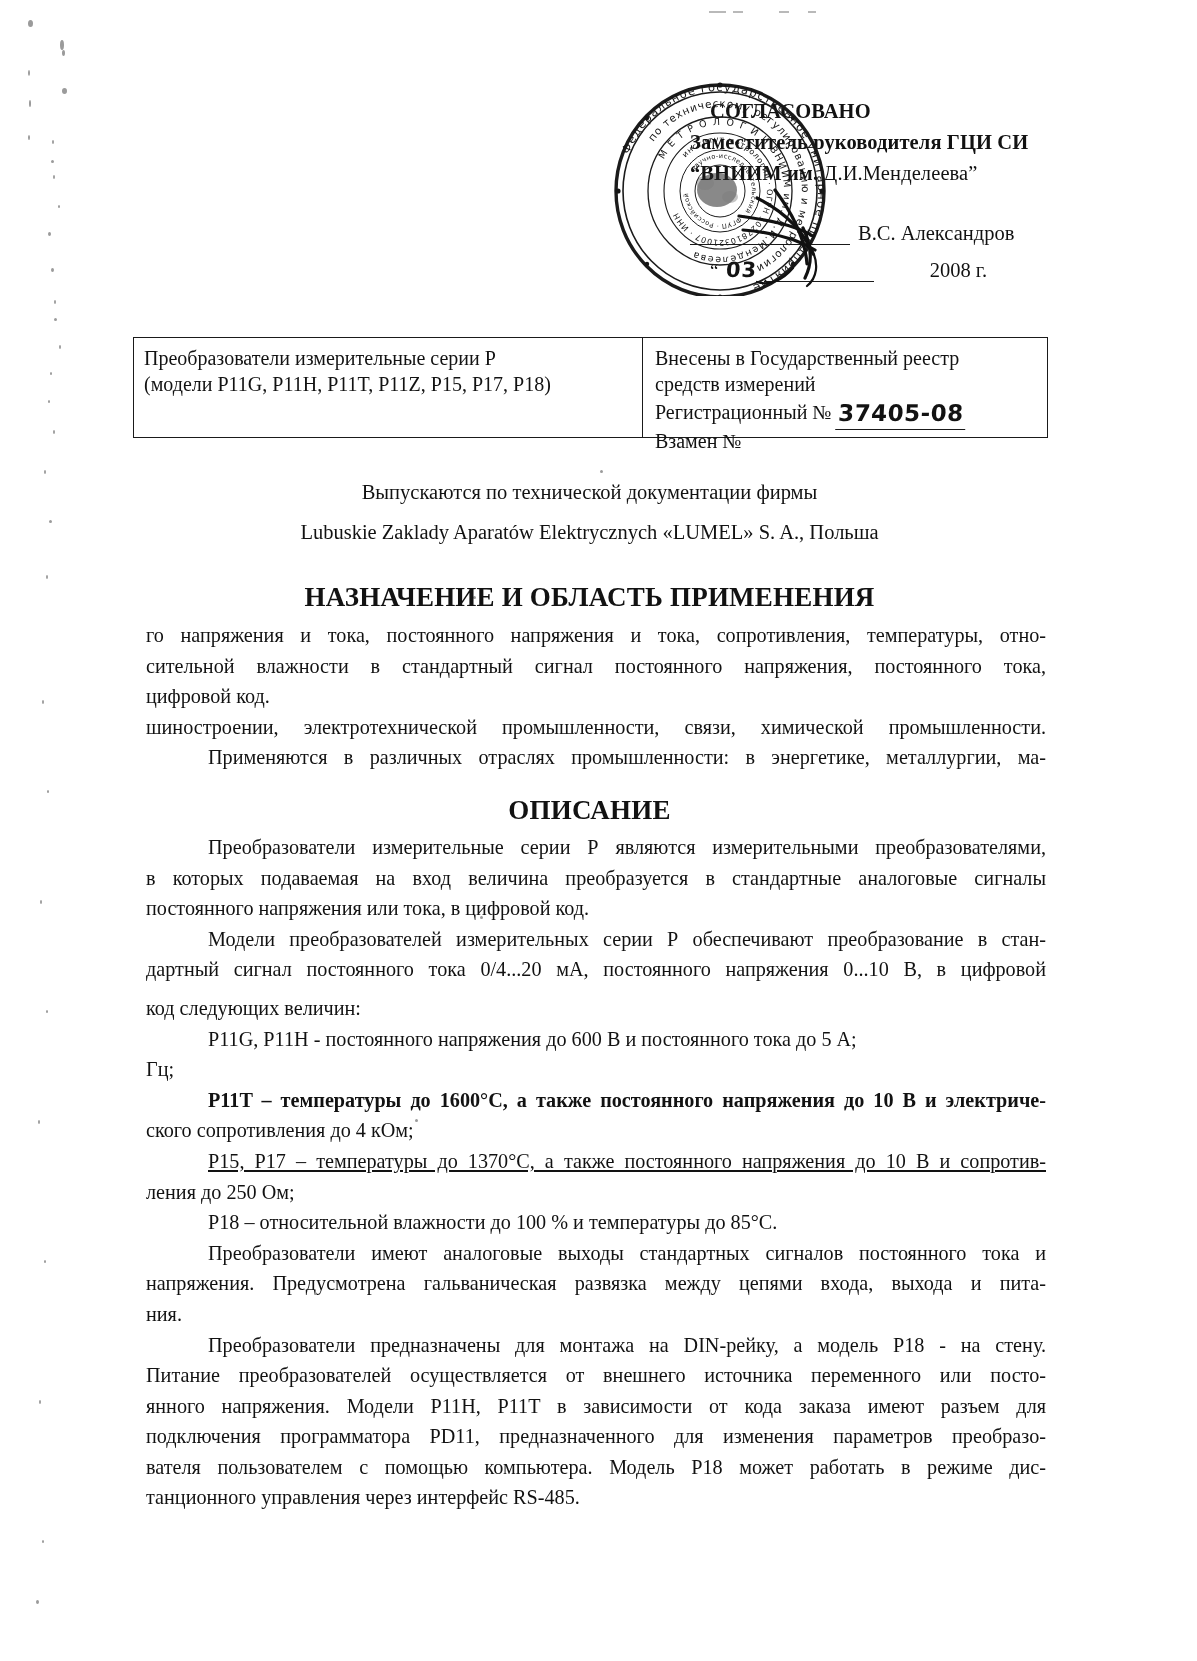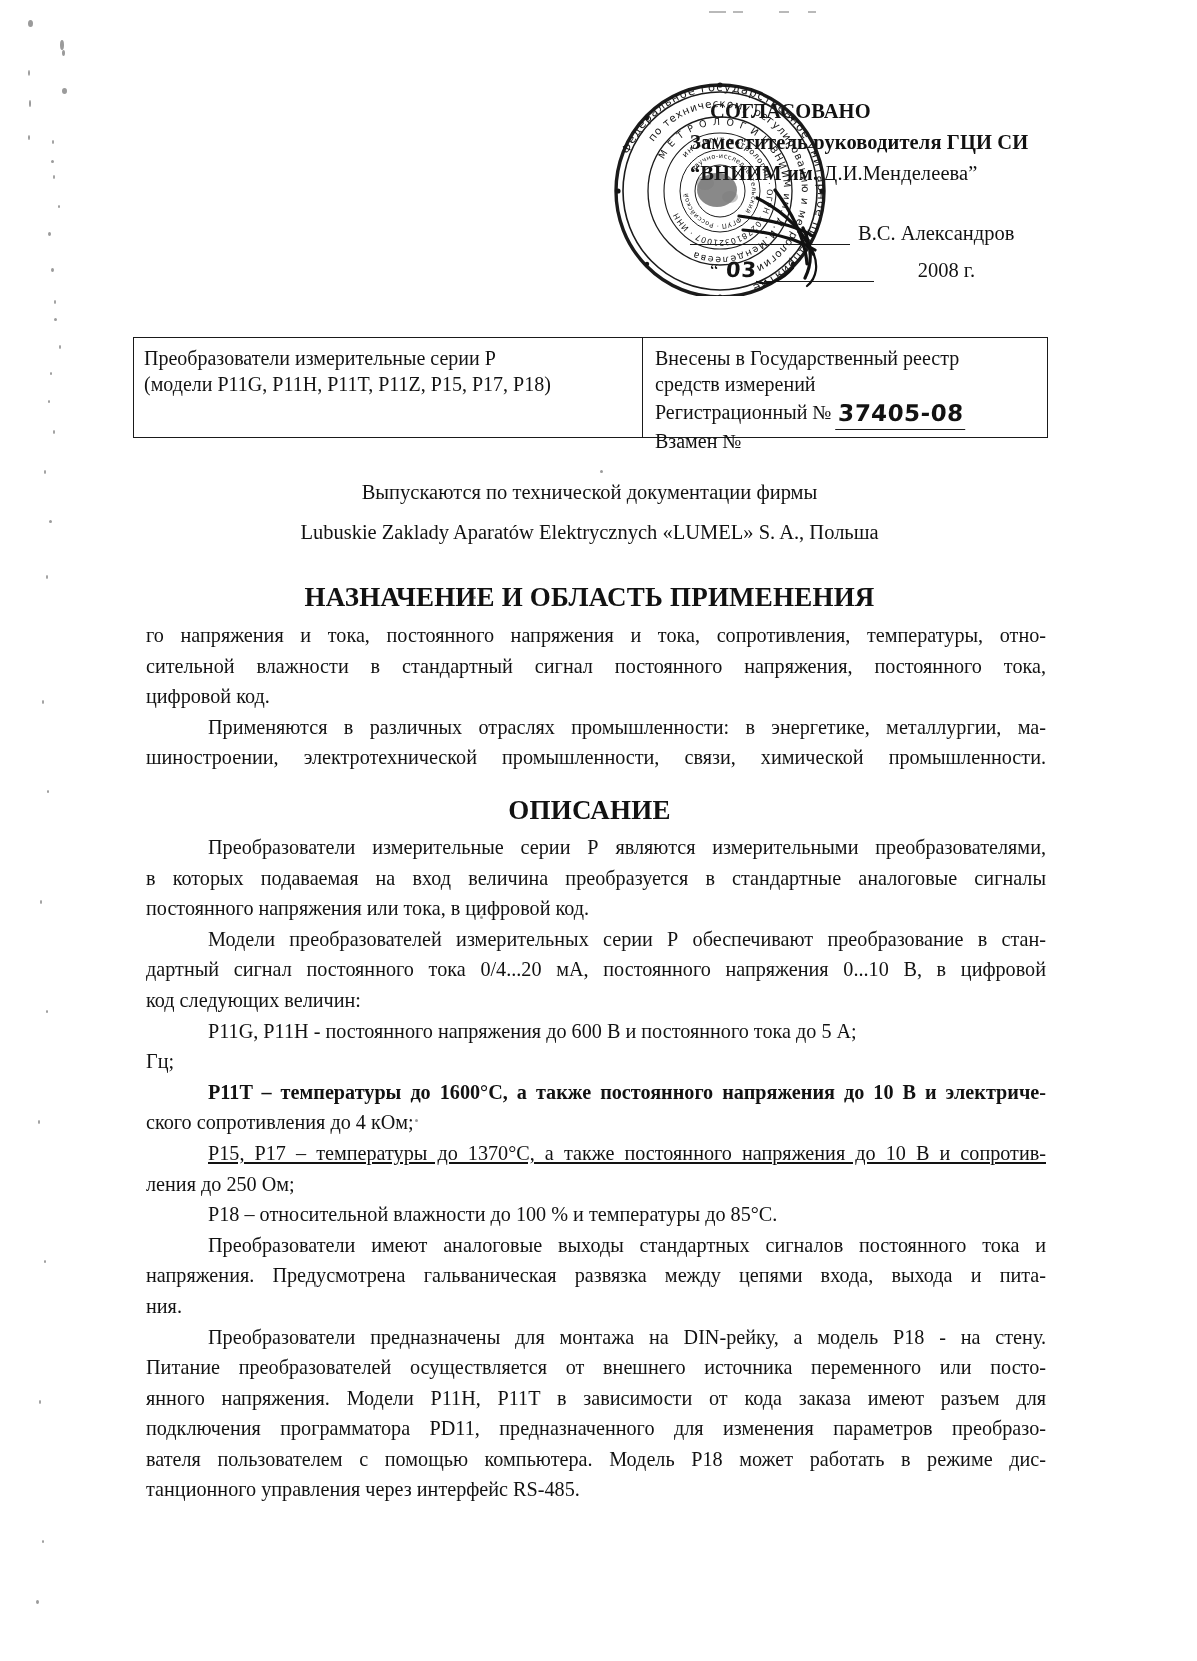--- a/index.html
+++ b/index.html
@@ -36,21 +36,21 @@
   .date-row{
     position:absolute;left:700px;top:258px;width:430px;
     display:flex;align-items:flex-end;font-size:20.5px;
   }
   .date-quote{margin:0 2px 0 10px;font-size:19px;}
   .date-hand{
     font-family:"DejaVu Sans",sans-serif;font-size:21px;font-weight:bold;
     letter-spacing:1px;padding:0 6px 0 6px;transform:skewX(-4deg);
   }
   .date-rule{flex:0 0 110px;border-bottom:1.6px solid #1a1a1a;height:18px;}
-  .date-year{margin-left:44px;white-space:nowrap;}
+  .date-year{margin-left:56px;white-space:nowrap;}
 
   
   .stamp{
     position:absolute;left:607px;top:78px;width:226px;height:218px;
     pointer-events:none;
   }
   .stamp svg{display:block;width:100%;height:100%;}
 
   
   .regbox{
@@ -249,37 +249,37 @@
 
   <div class="sec-head sec-naz">НАЗНАЧЕНИЕ И ОБЛАСТЬ ПРИМЕНЕНИЯ</div>
 
   <div class="body-block blk-1">
     <p>
       <span class="tight" style="display:block;">го напряжения и тока, постоянного напряжения и тока, сопротивления, температуры, отно-</span>
       <span class="tight" style="display:block;">сительной влажности в стандартный сигнал постоянного напряжения, постоянного тока,</span>
       <span style="display:block;">цифровой код.</span>
     </p>
     <p>
+      <span class="tight" style="display:block;">шиностроении, электротехнической промышленности, связи, химической промышленности.</span>
       <span class="tight" style="display:block;text-indent:62px;">Применяются в различных отраслях промышленности: в энергетике, металлургии, ма-</span>
-      <span class="tight" style="display:block;">шиностроении, электротехнической промышленности, связи, химической промышленности.</span>
     </p>
   </div>
 
   <div class="sec-head sec-opi">ОПИСАНИЕ</div>
 
   <div class="body-block blk-2">
     <p>
       <span class="tight" style="display:block;text-indent:62px;">Преобразователи измерительные серии Р являются измерительными преобразователями,</span>
       <span class="tight" style="display:block;">в которых подаваемая на вход величина преобразуется в стандартные аналоговые сигналы</span>
       <span style="display:block;">постоянного напряжения или тока, в цифровой код.</span>
     </p>
     <p>
       <span class="tight" style="display:block;text-indent:62px;">Модели преобразователей измерительных серии Р обеспечивают преобразование в стан-</span>
       <span class="tight" style="display:block;">дартный сигнал постоянного тока 0/4...20 мА, постоянного напряжения 0...10 В, в цифровой</span>
-      <span style="display:block;">код следующих величин:</span>
+      <span style="display:block;margin-top:8px;">код следующих величин:</span>
     </p>
 
     <p>
       <span style="display:block;text-indent:62px;">Р11G, Р11H - постоянного напряжения до 600 В и постоянного тока до 5 А;</span>
     </p>
     <p>
       <span style="display:block;">Гц;</span>
     </p>
     <p>
       <span class="tight" style="display:block;text-indent:62px;font-weight:bold;">Р11T – температуры до 1600°С, а также постоянного напряжения до 10 В и электриче-</span>

